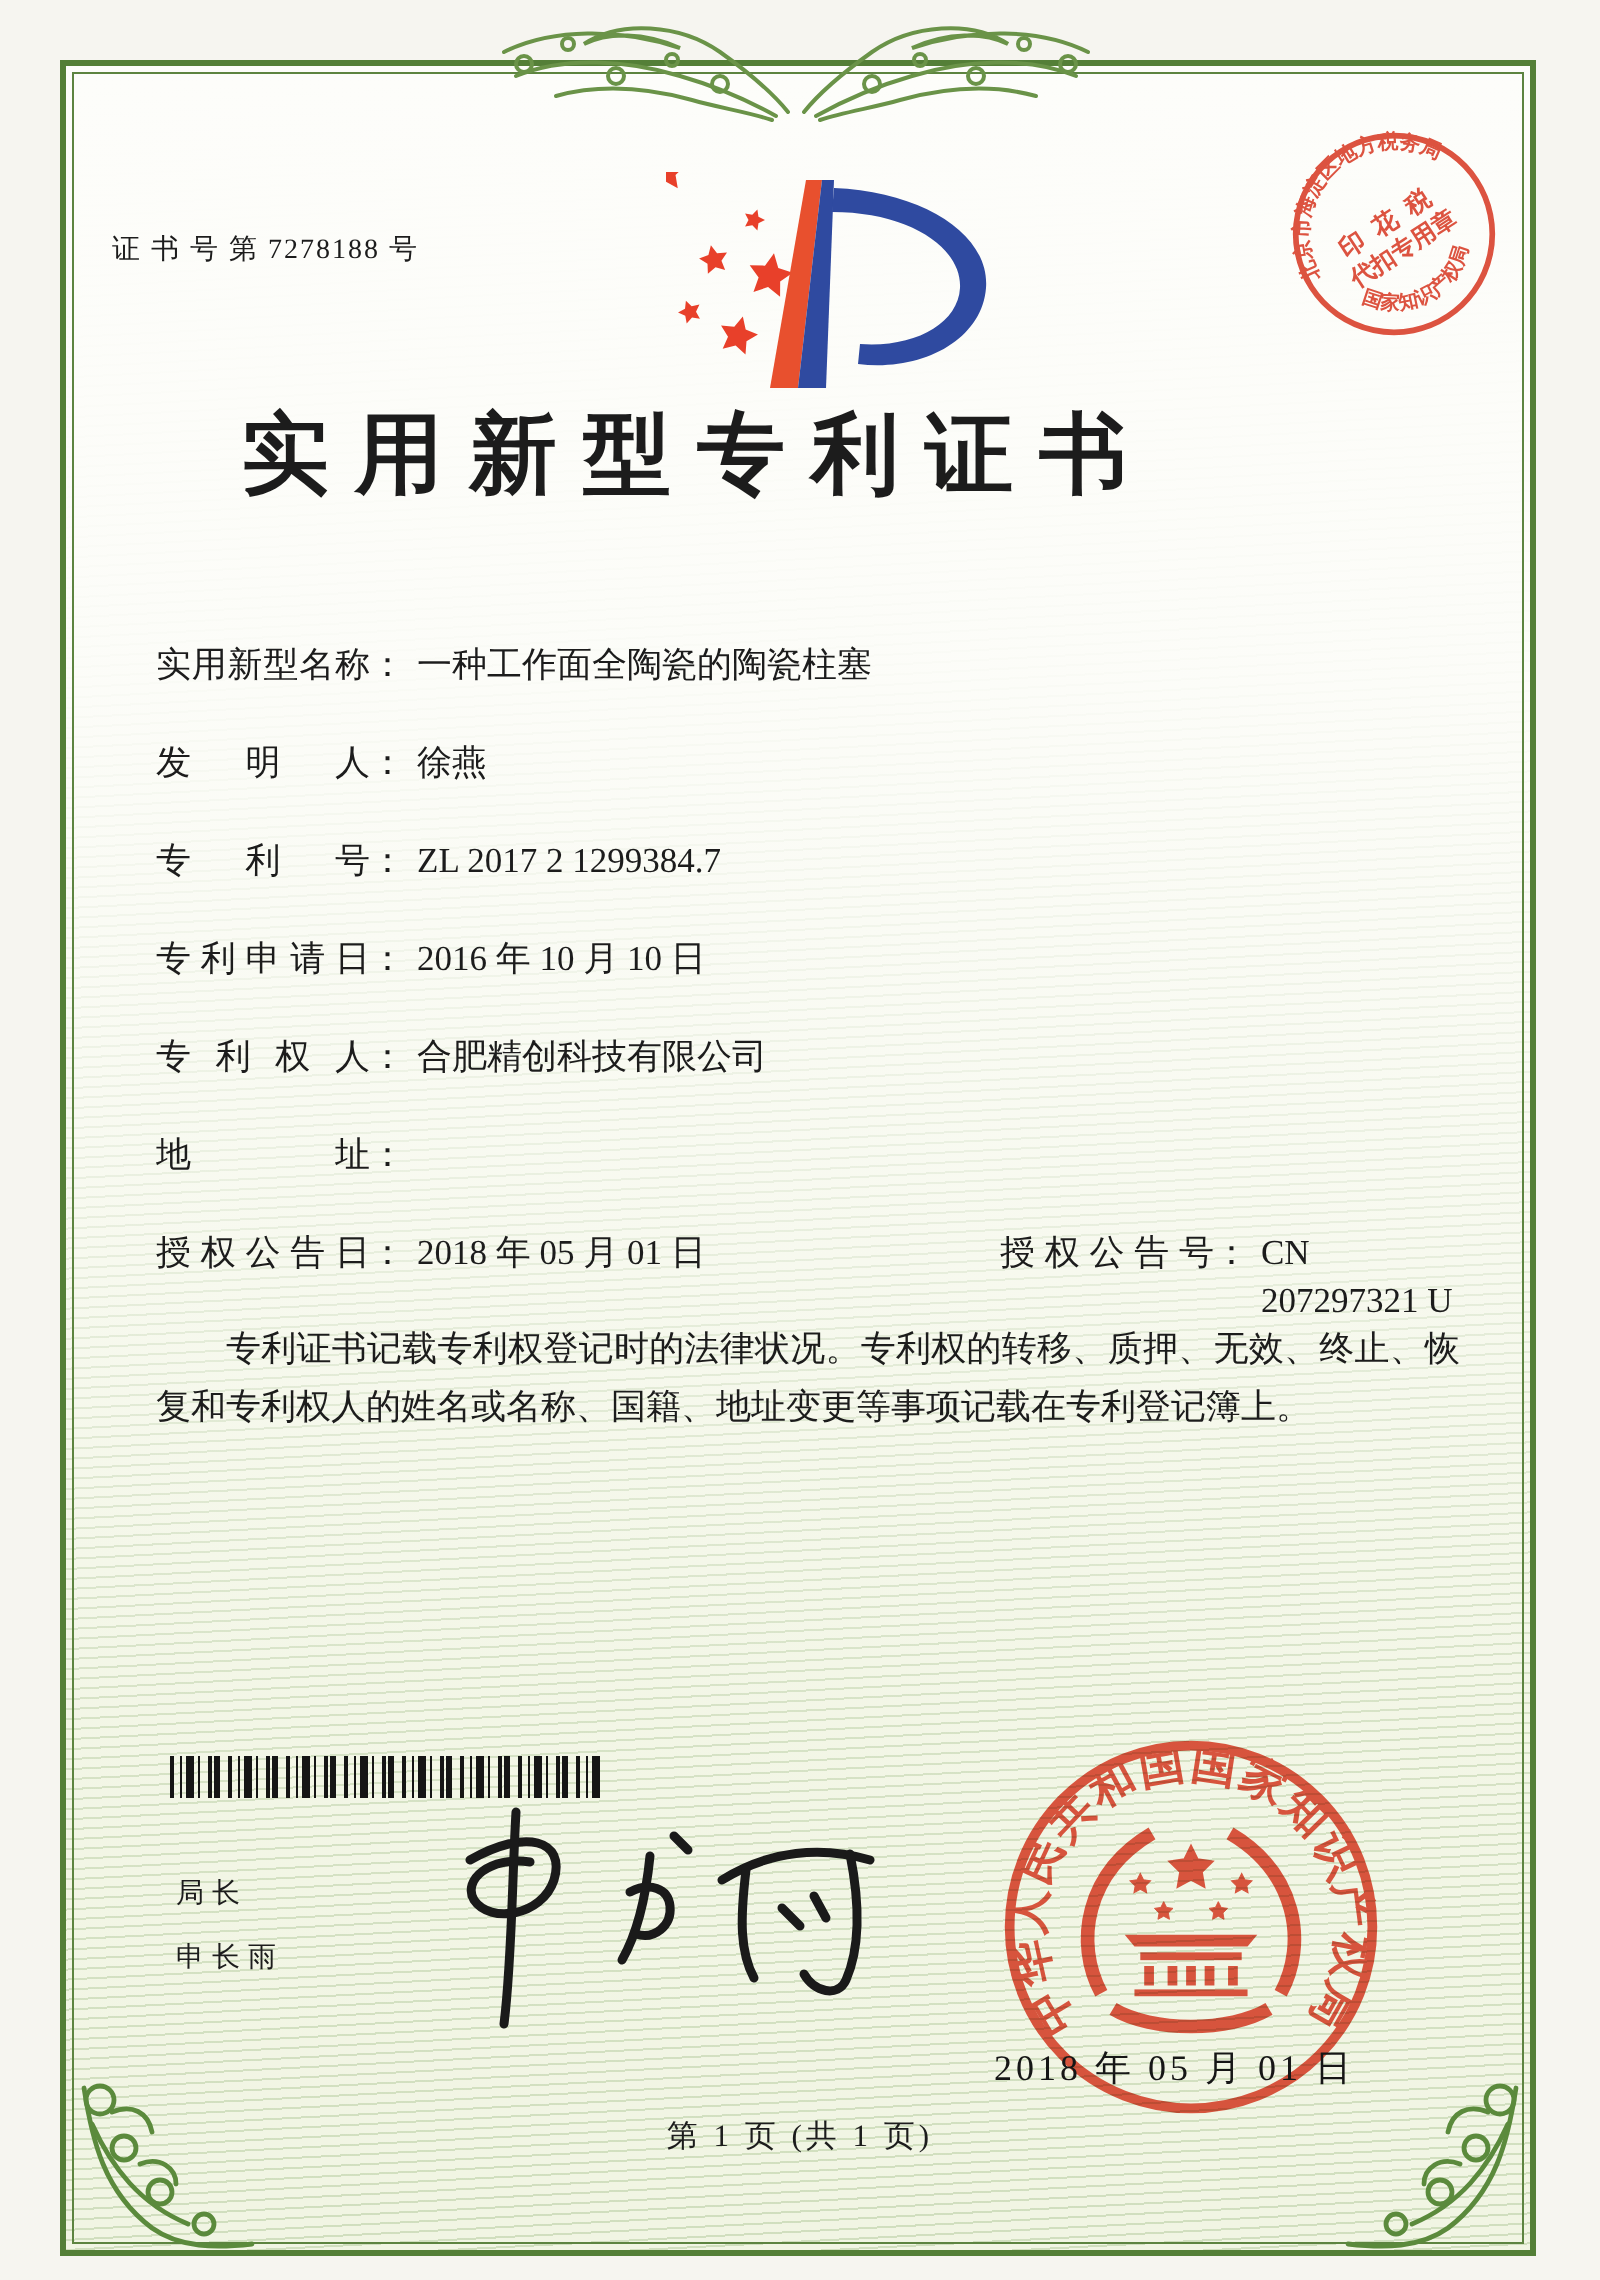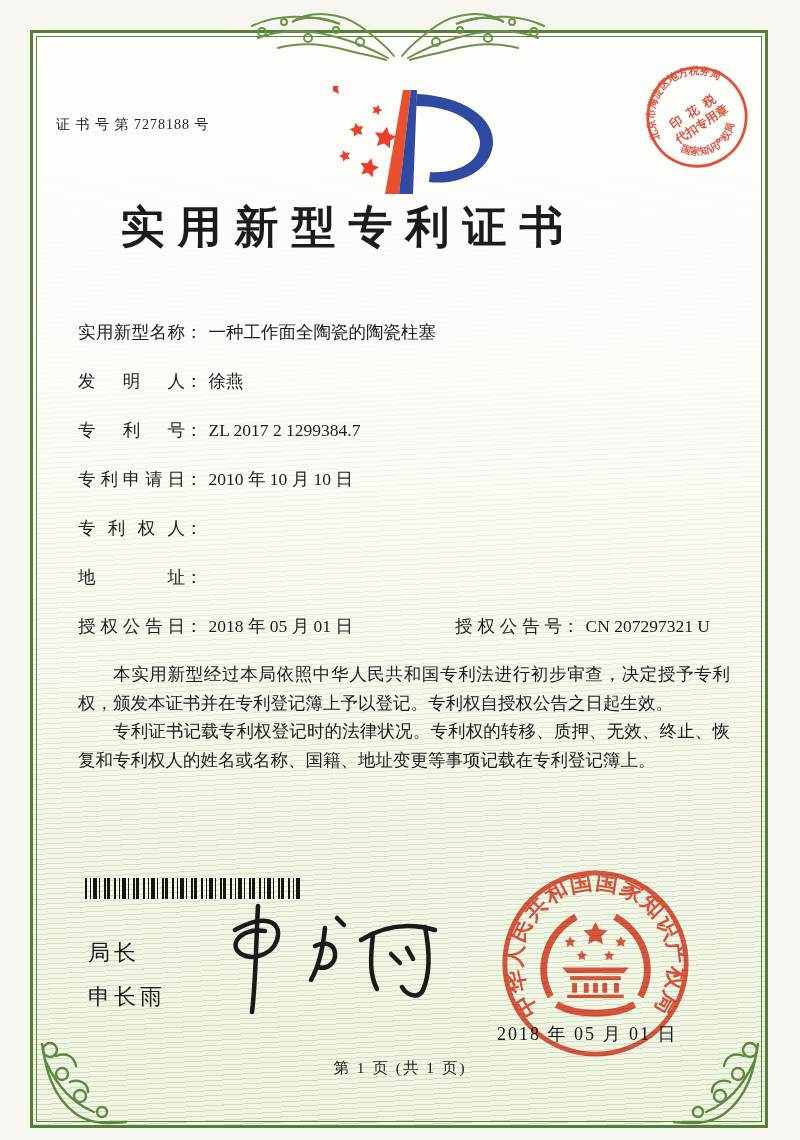--- a/index.html
+++ b/index.html
@@ -27,21 +27,21 @@
     position:absolute;left:0;top:198px;width:684px;text-align:center;
     font-size:44px;font-weight:bold;letter-spacing:13px;text-indent:13px;
   }
   
   .fields{position:absolute;left:78px;top:320px;width:650px;font-size:17.5px;}
   .frow{display:flex;align-items:flex-start;margin-bottom:25px;line-height:24px;}
   .flabel{display:inline-block;width:107px;text-align:justify;text-align-last:justify;flex:none;}
   .fcolon{flex:none;}
   .fvalue{margin-left:6px;}
   .addr-value{max-width:480px;}
-  .grant-row{display:flex;}
+  .grant-row{display:flex;gap:45px;}
   .grant-left{display:flex;width:377px;flex:none;}
   .grant-right{display:flex;justify-content:flex-end;}
   
   .body-text{
     position:absolute;left:78px;top:660px;width:652px;
     font-size:17.5px;line-height:28.5px;text-align:justify;
   }
   .body-text p{margin:0;text-indent:2em;}
   
   .barcode{
@@ -49,21 +49,21 @@
     background:
       repeating-linear-gradient(90deg,
         #151515 0 2px, transparent 2px 5px,
         #151515 5px 6px, transparent 6px 8px,
         #151515 8px 12px, transparent 12px 14px,
         #151515 14px 15px, transparent 15px 19px,
         #151515 19px 21px, transparent 21px 22px,
         #151515 22px 25px, transparent 25px 29px);
   }
   
-  .director{position:absolute;left:88px;top:938px;font-size:22px;
+  .director{position:absolute;left:88px;top:938px;font-size:14px;
     font-family:"Liberation Sans","DejaVu Sans",sans-serif;letter-spacing:4px;}
   .director div{margin-bottom:14px;}
   .sig{position:absolute;left:195px;top:900px;}
   
   .tax-stamp{position:absolute;left:630px;top:50px;transform:rotate(-33deg);opacity:.92;}
   .main-seal{position:absolute;left:498px;top:866px;opacity:.9;mix-blend-mode:multiply;}
   .seal-date{
     position:absolute;left:497px;top:1022px;font-size:18px;letter-spacing:2px;
     color:#161616;z-index:5;
   }
@@ -151,46 +151,46 @@
     <span class="fvalue">徐燕</span>
   </div>
   <div class="frow">
     <span class="flabel">专利号</span>
       <span class="fcolon">：</span>
     <span class="fvalue">ZL 2017 2 1299384.7</span>
   </div>
   <div class="frow">
     <span class="flabel">专利申请日</span>
       <span class="fcolon">：</span>
-    <span class="fvalue">2010 年 10 月 10 日</span>
+    <span class="fvalue">2016 年 10 月 10 日</span>
   </div>
   <div class="frow">
     <span class="flabel">专利权人</span>
       <span class="fcolon">：</span>
+    <span class="fvalue">合肥精创科技有限公司</span>
   </div>
   <div class="frow">
     <span class="flabel">地址</span>
       <span class="fcolon">：</span>
   </div>
   <div class="frow grant-row">
     <span class="grant-left">
       <span class="flabel">授权公告日</span>
         <span class="fcolon">：</span>
       <span class="fvalue">2018 年 05 月 01 日</span>
     </span>
     <span class="grant-right">
       <span class="flabel">授权公告号</span>
         <span class="fcolon">：</span>
       <span class="fvalue">CN 207297321 U</span>
     </span>
   </div>
 </div>
 
 <div class="body-text">
-  <p>本实用新型经过本局依照中华人民共和国专利法进行初步审查，决定授予专利权，颁发本证书并在专利登记簿上予以登记。专利权自授权公告之日起生效。</p>
   <p>专利证书记载专利权登记时的法律状况。专利权的转移、质押、无效、终止、恢复和专利权人的姓名或名称、国籍、地址变更等事项记载在专利登记簿上。</p>
 </div>
 
 <div class="barcode"></div>
 
 <div class="director">
   <div>局长</div>
   <div>申长雨</div>
 </div>
 

